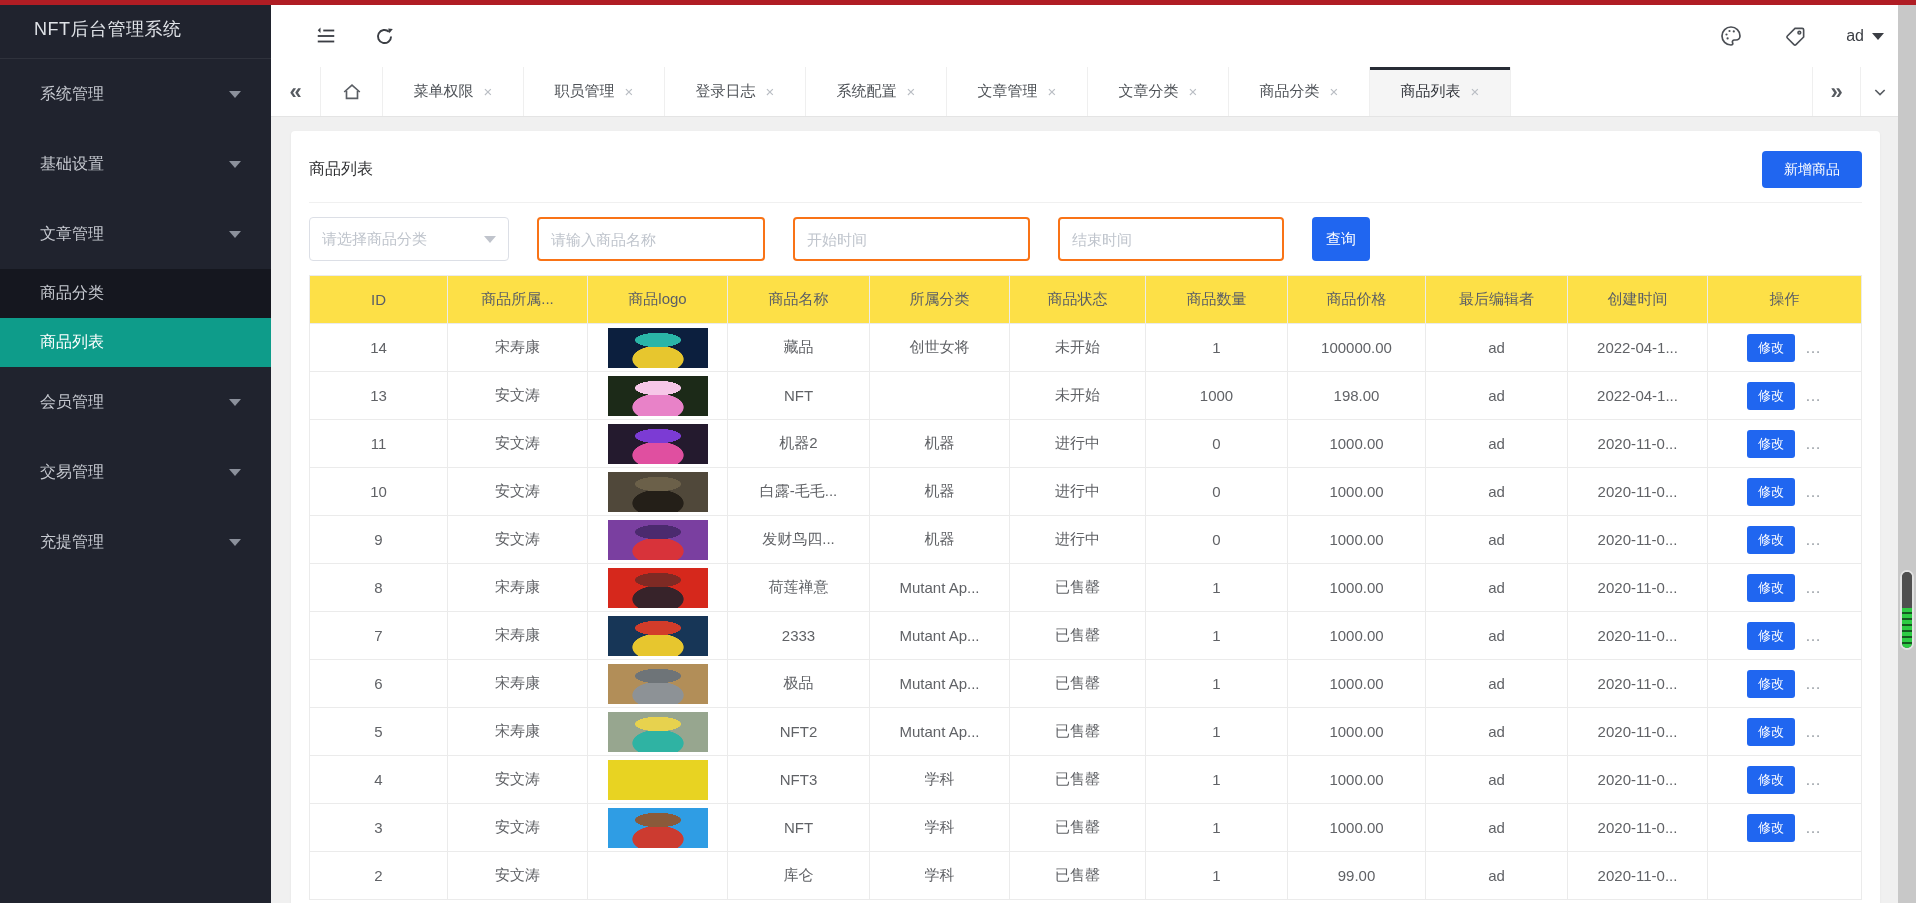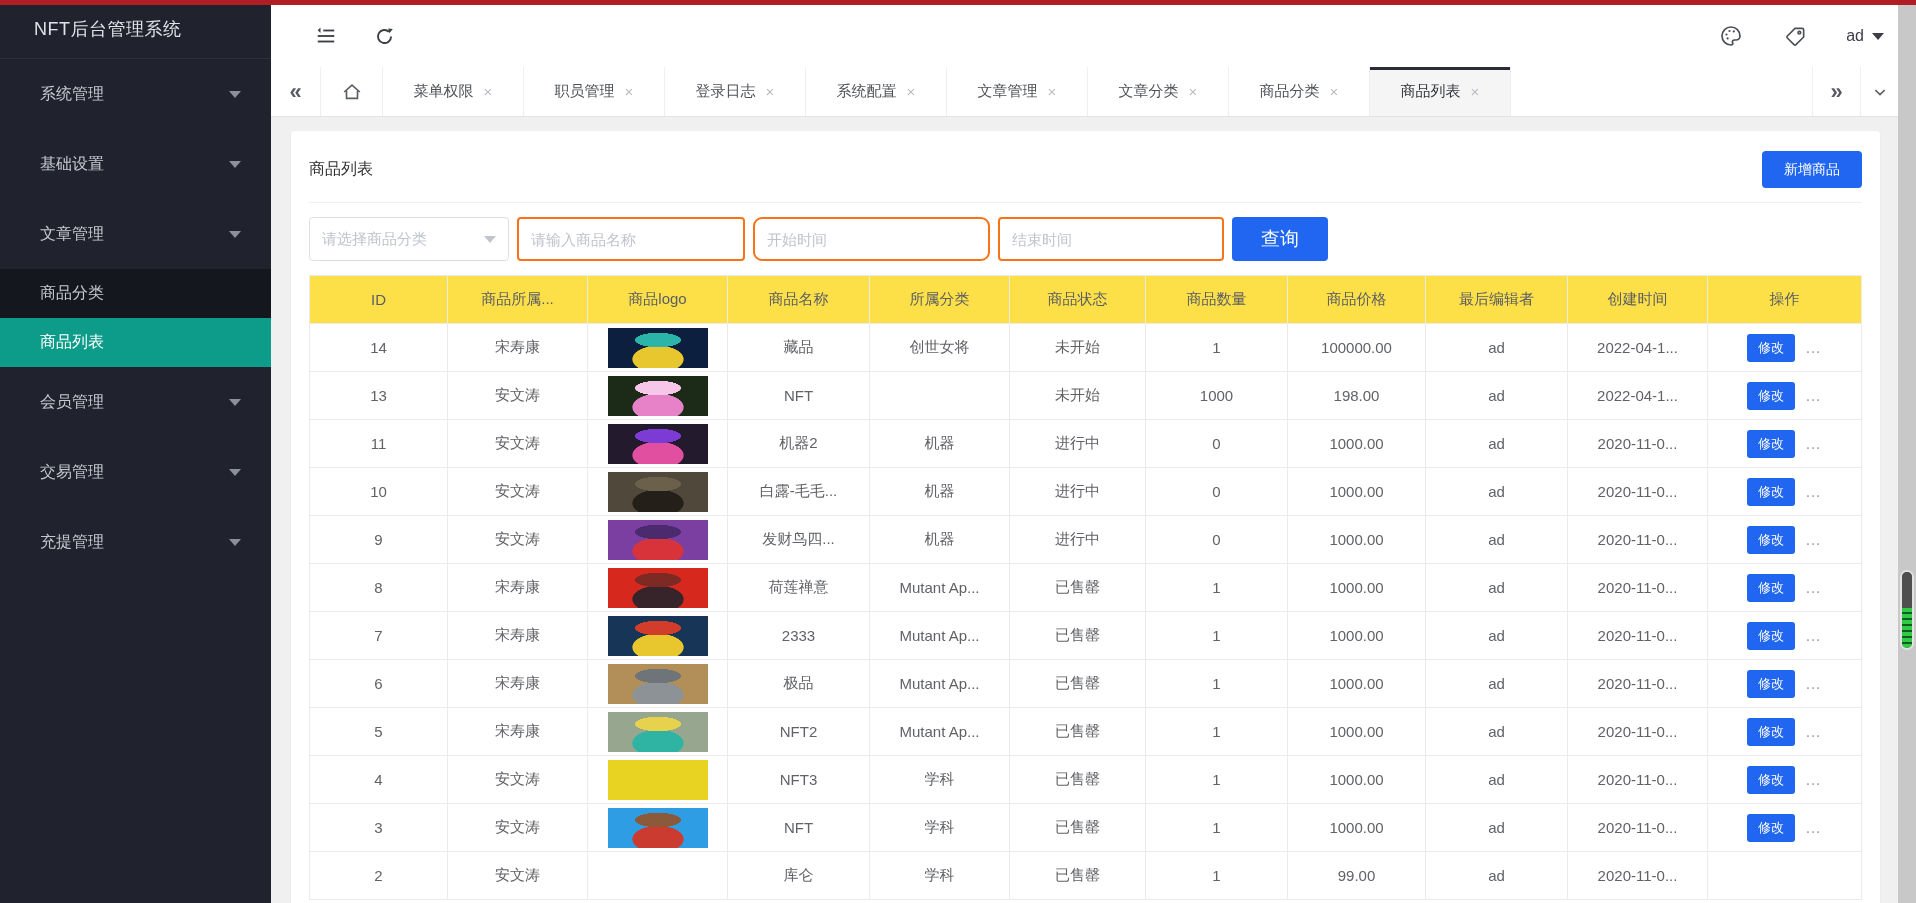--- a/index.html
+++ b/index.html
@@ -42,28 +42,28 @@
   .cell-collapse { width:38px; }
 
   
   .main { position:absolute; left:271px; top:117px; right:18px; bottom:0; background:#f0f0f0; padding:14px 18px 0 20px; overflow:hidden; }
   .card { background:#fff; border-radius:4px; height:820px; padding:12px 18px 0 18px; box-shadow:0 1px 3px rgba(0,0,0,.05); overflow:hidden; }
   .card-head { display:flex; align-items:center; justify-content:space-between; padding:8px 0 14px 0; border-bottom:1px solid #f0f0f0; }
   .card-title { font-size:16px; color:#303133; }
   .btn-primary { background:#2066f0; color:#fff; border:none; border-radius:4px; font-size:14px; cursor:pointer; font-family:inherit; }
   .btn-add { width:100px; height:37px; }
 
-  .filters { display:flex; align-items:center; gap:8px; margin-top:14px; }
+  .filters { display:flex; align-items:center; gap:28px; margin-top:14px; }
   .f-box { height:44px; border:1px solid #dcdfe6; border-radius:4px; background:#fff; display:flex; align-items:center; padding:0 12px; color:#bfc4cc; font-size:15px; }
   .f-select { width:200px; justify-content:space-between; cursor:pointer; }
   .sel-caret { width:0; height:0; border-left:6px solid transparent; border-right:6px solid transparent; border-top:7px solid #c0c4cc; }
   .f-input { border:2px solid #f97316; border-radius:4px; height:44px; padding:0 12px; font-size:15px; color:#606266; font-family:inherit; outline:none; }
   .f-input::placeholder { color:#bfc4cc; }
-  .in-name { width:228px; } .in-start { width:237px;border-radius:9px; } .in-end { width:226px; }
-  .btn-search { width:96px; height:44px; font-size:19px; }
+  .in-name { width:228px; } .in-start { width:237px; } .in-end { width:226px; }
+  .btn-search { width:58px; height:44px; font-size:15px; }
 
   
   .table-wrap { margin-top:14px; }
   table { border-collapse:collapse; table-layout:fixed; width:1552px; }
   th,td { border:1px solid #ebebeb; text-align:center; font-size:15px; overflow:hidden; white-space:nowrap; }
   th { background:#fde047; color:#5a5e66; font-weight:500; height:48px; }
   td { color:#606266; height:48px; }
   .logo-thumb { width:100px; height:40px; margin:0 auto; }
   .ops-cell { display:flex; align-items:center; justify-content:center; gap:10px; height:47px; }
   .btn-edit { padding:5px 11px; font-size:13px; border-radius:3px; }

